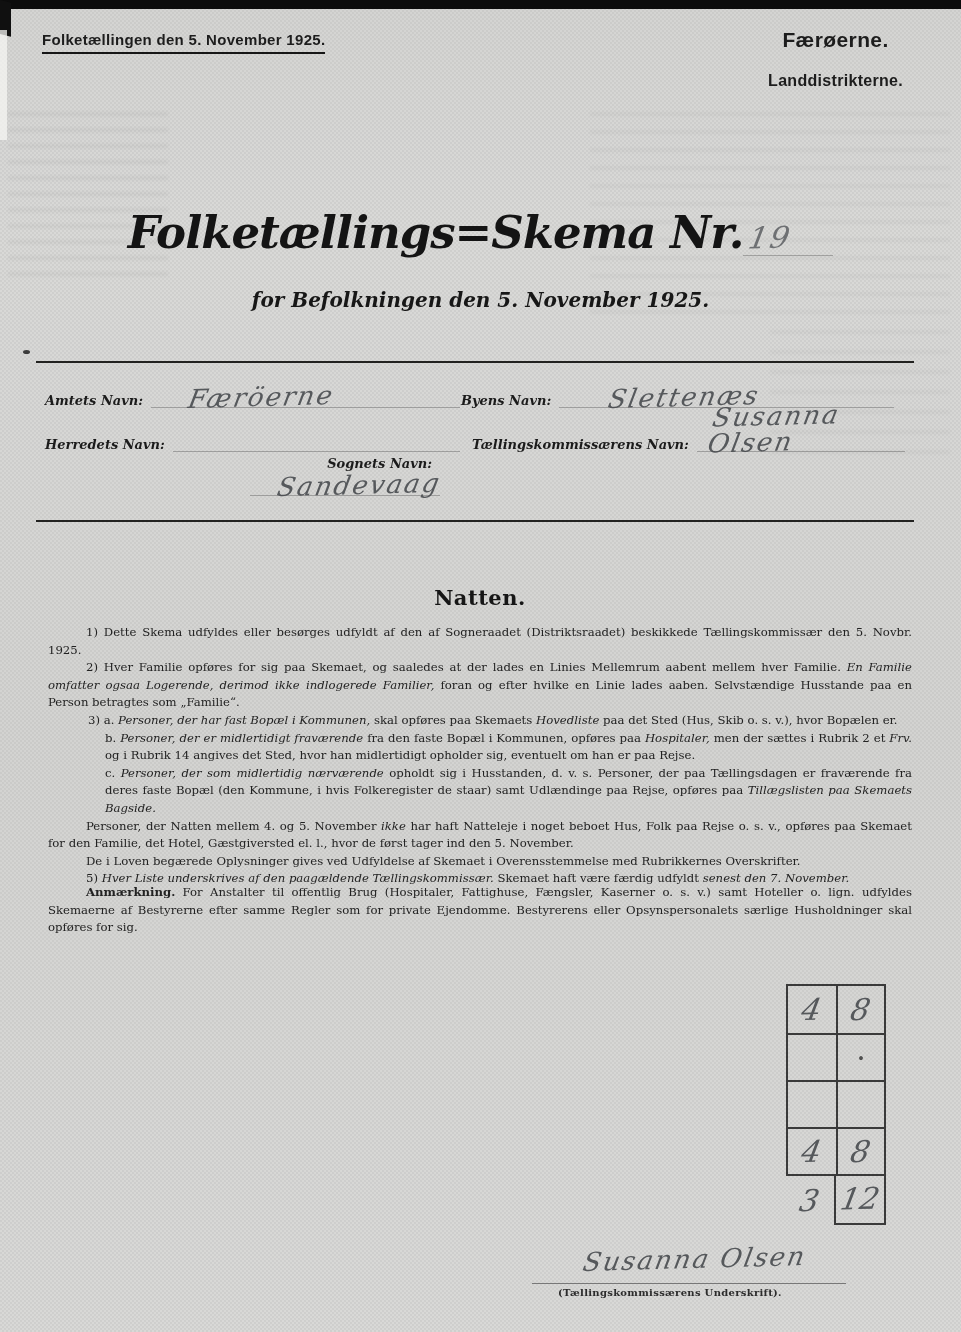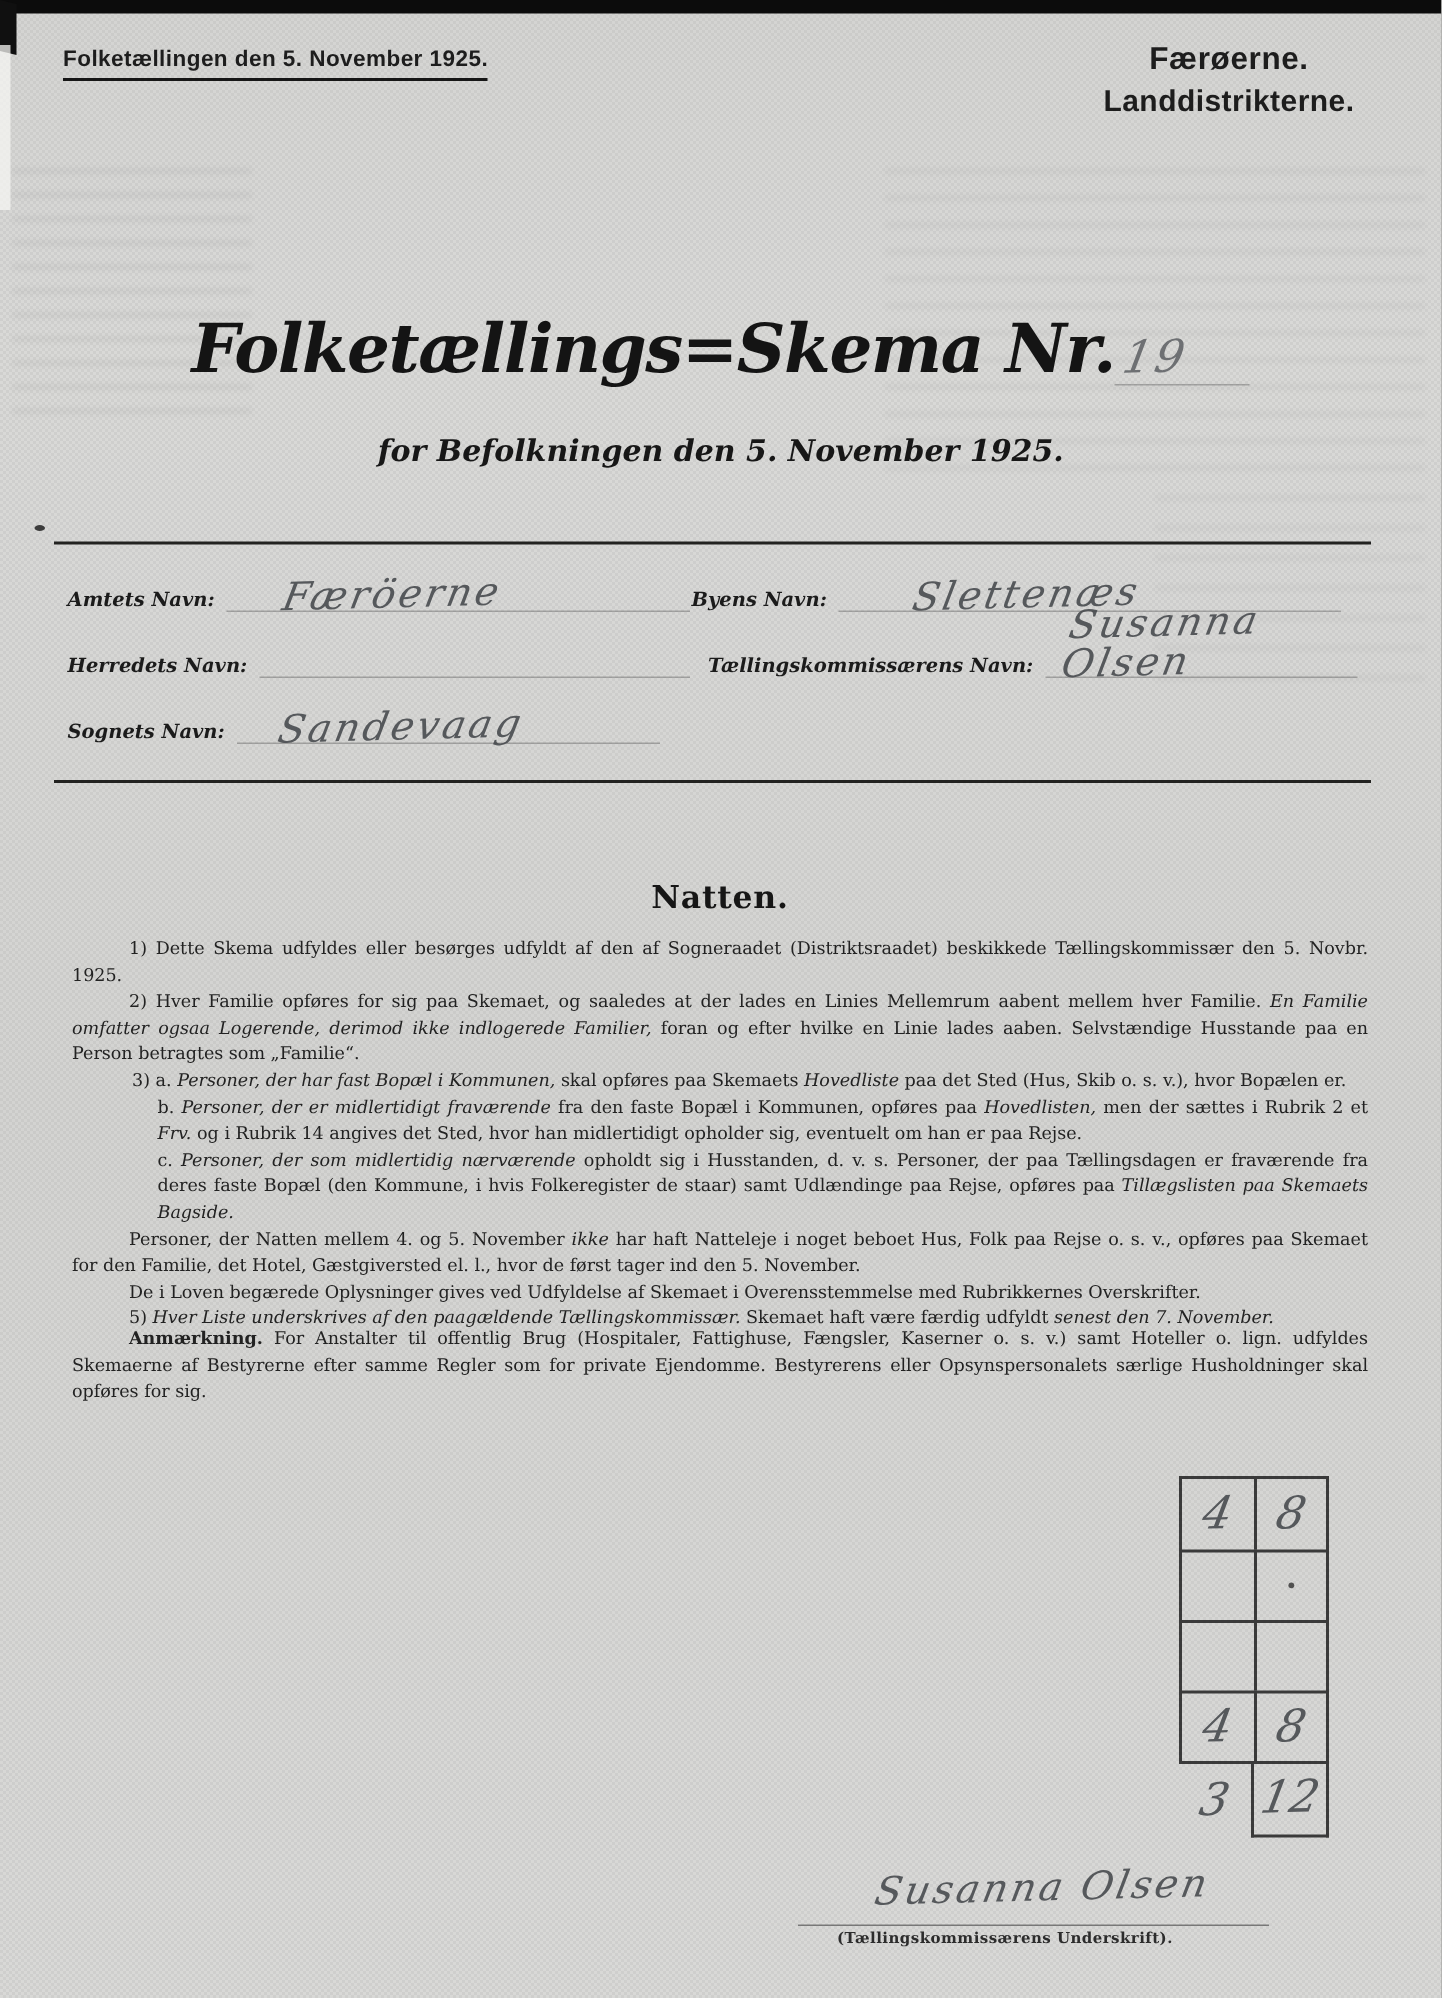--- a/index.html
+++ b/index.html
@@ -37,21 +37,21 @@
     position:absolute; left:42px; top:31px;
     font-family:"Liberation Sans", sans-serif;
     font-weight:bold; font-size:15px; letter-spacing:0.3px;
     border-bottom:2.5px solid #161616; padding-bottom:4px;
   }
   .hdr-right {
     position:absolute; right:58px; top:28px; text-align:center;
     font-family:"Liberation Sans", sans-serif; font-weight:bold;
   }
   .hdr-right .l1 { font-size:21px; letter-spacing:0.4px; }
-  .hdr-right .l2 { font-size:20px; margin-top:5px; letter-spacing:0.3px; }
+  .hdr-right .l2 { font-size:16px; margin-top:20px; letter-spacing:0.3px; }
 
   
   .title-row {
     position:absolute; left:0; top:206px; width:100%;
     display:flex; justify-content:center; align-items:baseline; 
   }
   .title-main {
     font-size:45px; font-weight:bold; font-style:italic; letter-spacing:-1px;
     color:#141414;
   }
@@ -79,21 +79,21 @@
 
   
   .field-row { position:absolute; display:flex; align-items:flex-end; }
   .f-label { font-size:13px; font-weight:bold; font-style:italic; white-space:nowrap; padding-right:8px; color:#1b1b1b; }
   .f-line { flex:1; border-bottom:1px solid rgba(95,95,95,0.45); position:relative; height:100%; display:flex; align-items:flex-end; }
   .f-line .hand { font-size:26px; margin-bottom:-3px; }
   .row-amt     { left:45px;  top:368px; width:415px; height:40px; }
   .row-by      { left:461px; top:368px; width:433px; height:40px; }
   .row-herred  { left:45px;  top:412px; width:415px; height:40px; }
   .row-komm    { left:472px; top:412px; width:433px; height:40px; }
-  .row-sogn    { left:45px;  top:456px; width:395px; height:40px; }
+  .row-sogn    { left:45px;  top:456px; width:395px; height:40px;flex-direction:column; }
   .ind-amt  { margin-left:38px; }
   .ind-by   { margin-left:50px; }
   .ind-komm { margin-left:14px; }
   .ind-sogn { margin-left:28px; }
 
   
   .rules { position:absolute; left:48px; top:585px; width:864px; }
   .rules h2 { text-align:center; font-size:21px; font-weight:bold; letter-spacing:0.5px; margin-bottom:14px; color:#161616; }
   .rules p, .remark p {
     font-size:11.7px; line-height:17.6px; text-align:justify; color:#222;
@@ -188,21 +188,21 @@
       </span>
   </div>
 
   <div class="hrule hr2"></div>
 
   <div class="rules">
     <h2>Natten.</h2>
     <p class="rule-std"><span>1) Dette Skema udfyldes eller besørges udfyldt af den af Sogneraadet (Distriktsraadet) beskikkede Tællingskommissær den 5. Novbr. 1925.</span></p>
     <p class="rule-std"><span>2) Hver Familie opføres for sig paa Skemaet, og saaledes at der lades en Linies Mellemrum aabent mellem hver Familie. </span><span class="it">En Familie omfatter ogsaa Logerende, derimod ikke indlogerede Familier,</span><span> foran og efter hvilke en Linie lades aaben. Selvstændige Husstande paa en Person betragtes som „Familie“.</span></p>
     <p class="rule-3a"><span>3) a. </span><span class="it">Personer, der har fast Bopæl i Kommunen,</span><span> skal opføres paa Skemaets </span><span class="it">Hovedliste</span><span> paa det Sted (Hus, Skib o. s. v.), hvor Bopælen er.</span></p>
-    <p class="rule-sub"><span>b. </span><span class="it">Personer, der er midlertidigt fraværende</span><span> fra den faste Bopæl i Kommunen, opføres paa </span><span class="it">Hovedlisten,</span><span> men der sættes i Rubrik 2 et </span><span class="it">Frv.</span><span> og i Rubrik 14 angives det Sted, hvor han midlertidigt opholder sig, eventuelt om han er paa Rejse.</span></p>
+    <p class="rule-sub"><span>b. </span><span class="it">Personer, der er midlertidigt fraværende</span><span> fra den faste Bopæl i Kommunen, opføres paa </span><span class="it">Hospitaler,</span><span> men der sættes i Rubrik 2 et </span><span class="it">Frv.</span><span> og i Rubrik 14 angives det Sted, hvor han midlertidigt opholder sig, eventuelt om han er paa Rejse.</span></p>
     <p class="rule-sub"><span>c. </span><span class="it">Personer, der som midlertidig nærværende</span><span> opholdt sig i Husstanden, d. v. s. Personer, der paa Tællingsdagen er fraværende fra deres faste Bopæl (den Kommune, i hvis Folkeregister de staar) samt Udlændinge paa Rejse, opføres paa </span><span class="it">Tillægslisten paa Skemaets Bagside.</span></p>
     <p class="rule-std"><span>Personer, der Natten mellem 4. og 5. November </span><span class="it">ikke</span><span> har haft Natteleje i noget beboet Hus, Folk paa Rejse o. s. v., opføres paa Skemaet for den Familie, det Hotel, Gæstgiversted el. l., hvor de først tager ind den 5. November.</span></p>
     <p class="rule-std"><span>De i Loven begærede Oplysninger gives ved Udfyldelse af Skemaet i Overensstemmelse med Rubrikkernes Overskrifter.</span></p>
     <p class="rule-std"><span>5) </span><span class="it">Hver Liste underskrives af den paagældende Tællingskommissær.</span><span> Skemaet haft være færdig udfyldt </span><span class="it">senest den 7. November.</span></p>
   </div>
 
   <div class="remark">
     <p class="rule-std"><span class="bd">Anmærkning.</span><span> For Anstalter til offentlig Brug (Hospitaler, Fattighuse, Fængsler, Kaserner o. s. v.) samt Hoteller o. lign. udfyldes Skemaerne af Bestyrerne efter samme Regler som for private Ejendomme. Bestyrerens eller Opsynspersonalets særlige Husholdninger skal opføres for sig.</span></p>
   </div>
 

